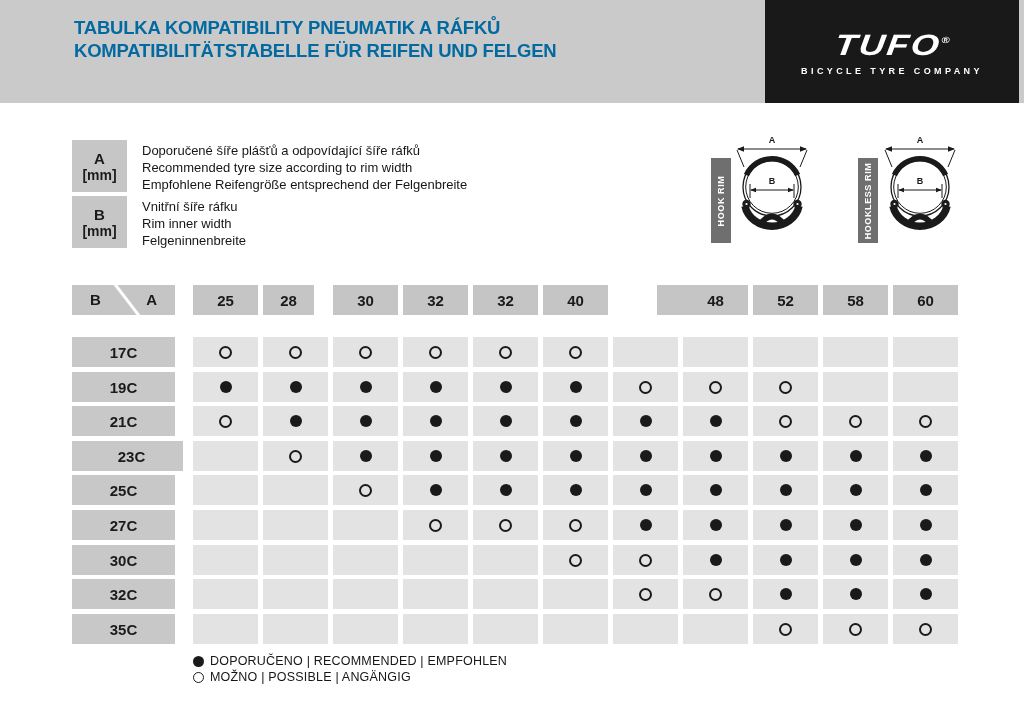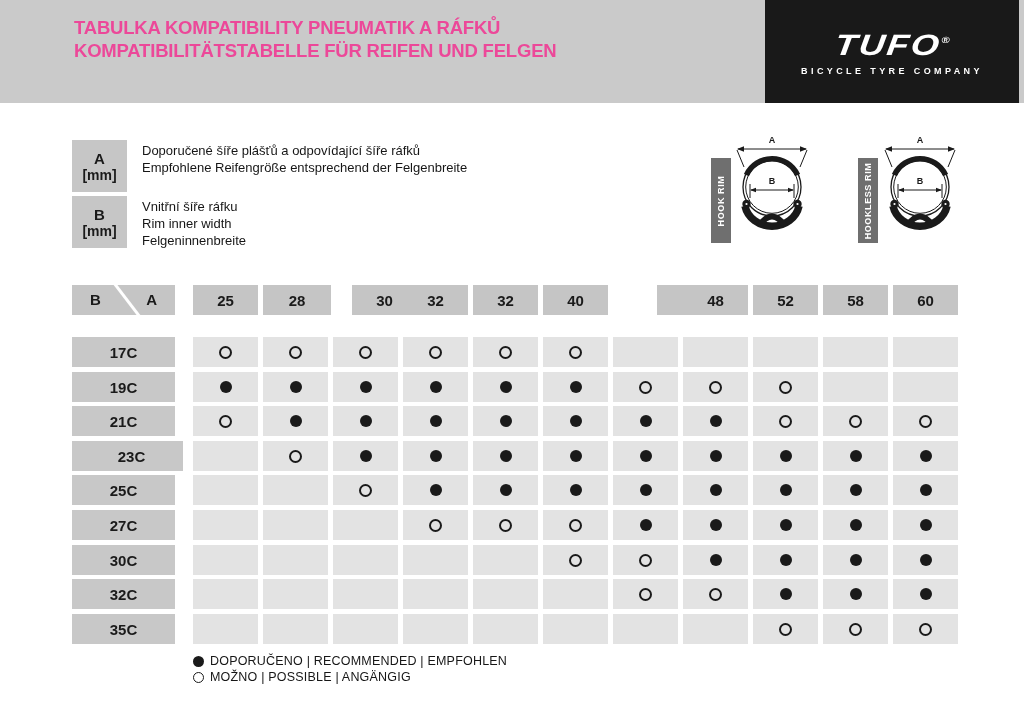--- a/index.html
+++ b/index.html
@@ -4,21 +4,21 @@
 <style>
   html,body { margin:0; padding:0; background:#ffffff; }
   #page {
     position:relative; width:1024px; height:724px; background:#ffffff;
     font-family:"Liberation Sans", sans-serif; color:#1a1a1a; overflow:hidden;
   }
   
   .top-band { position:absolute; left:0; top:0; width:1024px; height:103px; background:#cacaca; }
   .title-block { position:absolute; left:74px; top:16px; }
   .title-line {
-    font-size:18.5px; font-weight:800; line-height:23px; color:#ec4899;
+    font-size:18.5px; font-weight:800; line-height:23px; color:#0369a1;
     letter-spacing:-0.2px; transform-origin:left center;
   }
   .logo-box {
     position:absolute; left:765px; top:0; width:254px; height:103px; background:#191919;
     display:flex; flex-direction:column; align-items:center; justify-content:center;
   }
   .logo-word {
     color:#ffffff; font-size:36px; font-weight:bold; font-style:italic;
     letter-spacing:2px; transform:scaleY(0.82) skewX(-6deg); line-height:1;
   }
@@ -82,20 +82,21 @@
     </div>
     <div class="logo-tagline">BICYCLE TYRE COMPANY</div>
   </div>
 
   <div class="key-box" style="top:140px">
     <div class="key-symbol">A</div>
     <div class="key-unit">[mm]</div>
   </div>
   <div class="key-text" style="top:142px">
     <div>Doporučené šíře plášťů a odpovídající šíře ráfků</div>
+    <div>Recommended tyre size according to rim width</div>
     <div>Empfohlene Reifengröße entsprechend der Felgenbreite</div>
   </div>
   <div class="key-box" style="top:196px">
     <div class="key-symbol">B</div>
     <div class="key-unit">[mm]</div>
   </div>
   <div class="key-text" style="top:198px">
     <div>Vnitřní šíře ráfku</div>
     <div>Rim inner width</div>
     <div>Felgeninnenbreite</div>
@@ -166,22 +167,22 @@
   <div class="legend-row" style="top:654px">
     <span class="legend-dot-filled"></span>
     <span class="txt">DOPORUČENO | RECOMMENDED | EMPFOHLEN</span>
   </div>
   <div class="legend-row" style="top:670px">
     <span class="legend-dot-open"></span>
     <span class="txt">MOŽNO | POSSIBLE | ANGÄNGIG</span>
   </div>
 
 <div class="cell col-header" style="left: 193px; top: 285px; width: 65px; height: 30px;">25</div>
-    <div class="cell col-header" style="left: 263px; top: 285px; width: 68px; height: 30px;">28</div>
-    <div class="cell col-header" style="left: 333px; top: 285px; width: 65px; height: 30px; margin-left: 19px;">30</div>
+    <div class="cell col-header" style="left: 263px; top: 285px; width: 51px; height: 30px;">28</div>
+    <div class="cell col-header" style="left: 333px; top: 285px; width: 65px; height: 30px;">30</div>
     <div class="cell col-header" style="left: 403px; top: 285px; width: 65px; height: 30px;">32</div>
     <div class="cell col-header" style="left: 473px; top: 285px; width: 65px; height: 30px;">32</div>
     <div class="cell col-header" style="left: 543px; top: 285px; width: 65px; height: 30px;">40</div>
     <div class="cell col-header" style="left: 645px; top: 285px; width: 76px; height: 30px; margin-left: 12px;">44</div>
     <div class="cell col-header" style="left: 683px; top: 285px; width: 65px; height: 30px;">48</div>
     <div class="cell col-header" style="left: 753px; top: 285px; width: 65px; height: 30px;">52</div>
     <div class="cell col-header" style="left: 823px; top: 285px; width: 65px; height: 30px;">58</div>
     <div class="cell col-header" style="left: 893px; top: 285px; width: 65px; height: 30px;">60</div>
     <div class="cell row-header" style="left: 72px; top: 337px; width: 103px; height: 30px;">17C</div>
     <div class="cell data-cell" style="left: 193px; top: 337px; width: 65px; height: 30px;">

